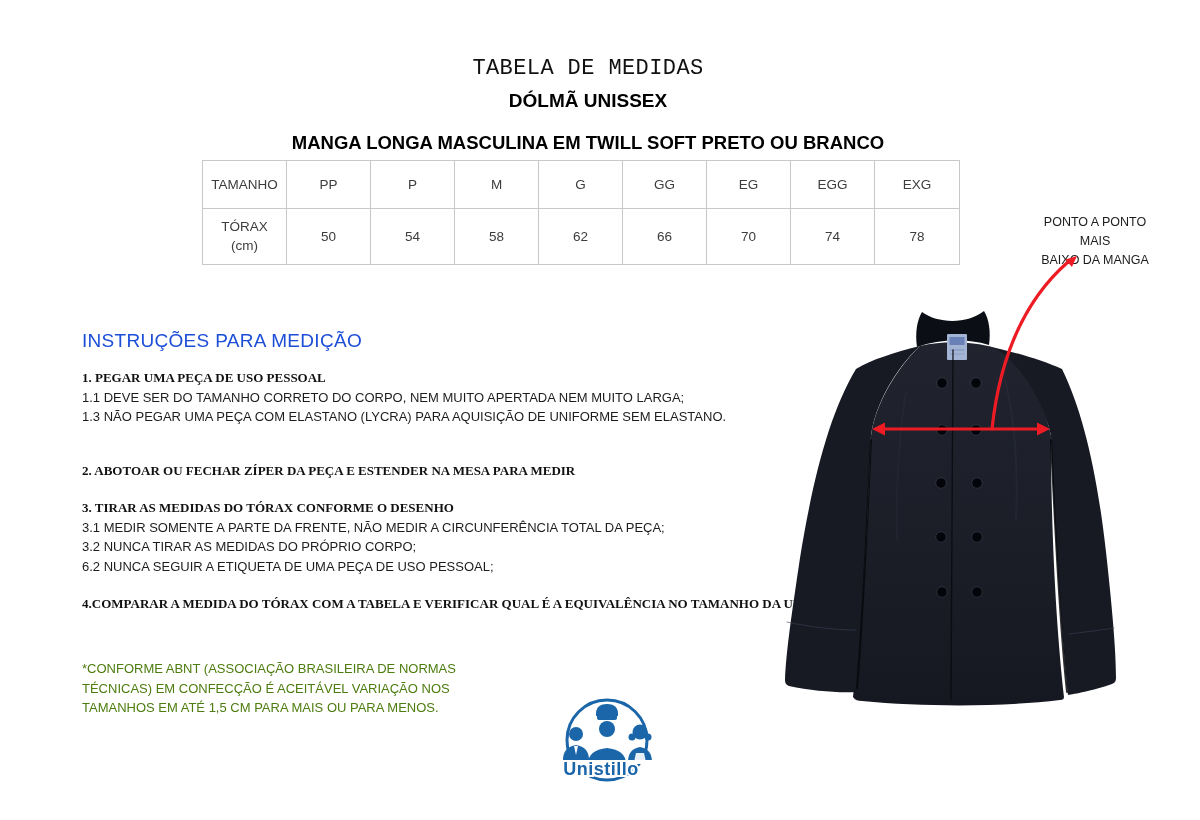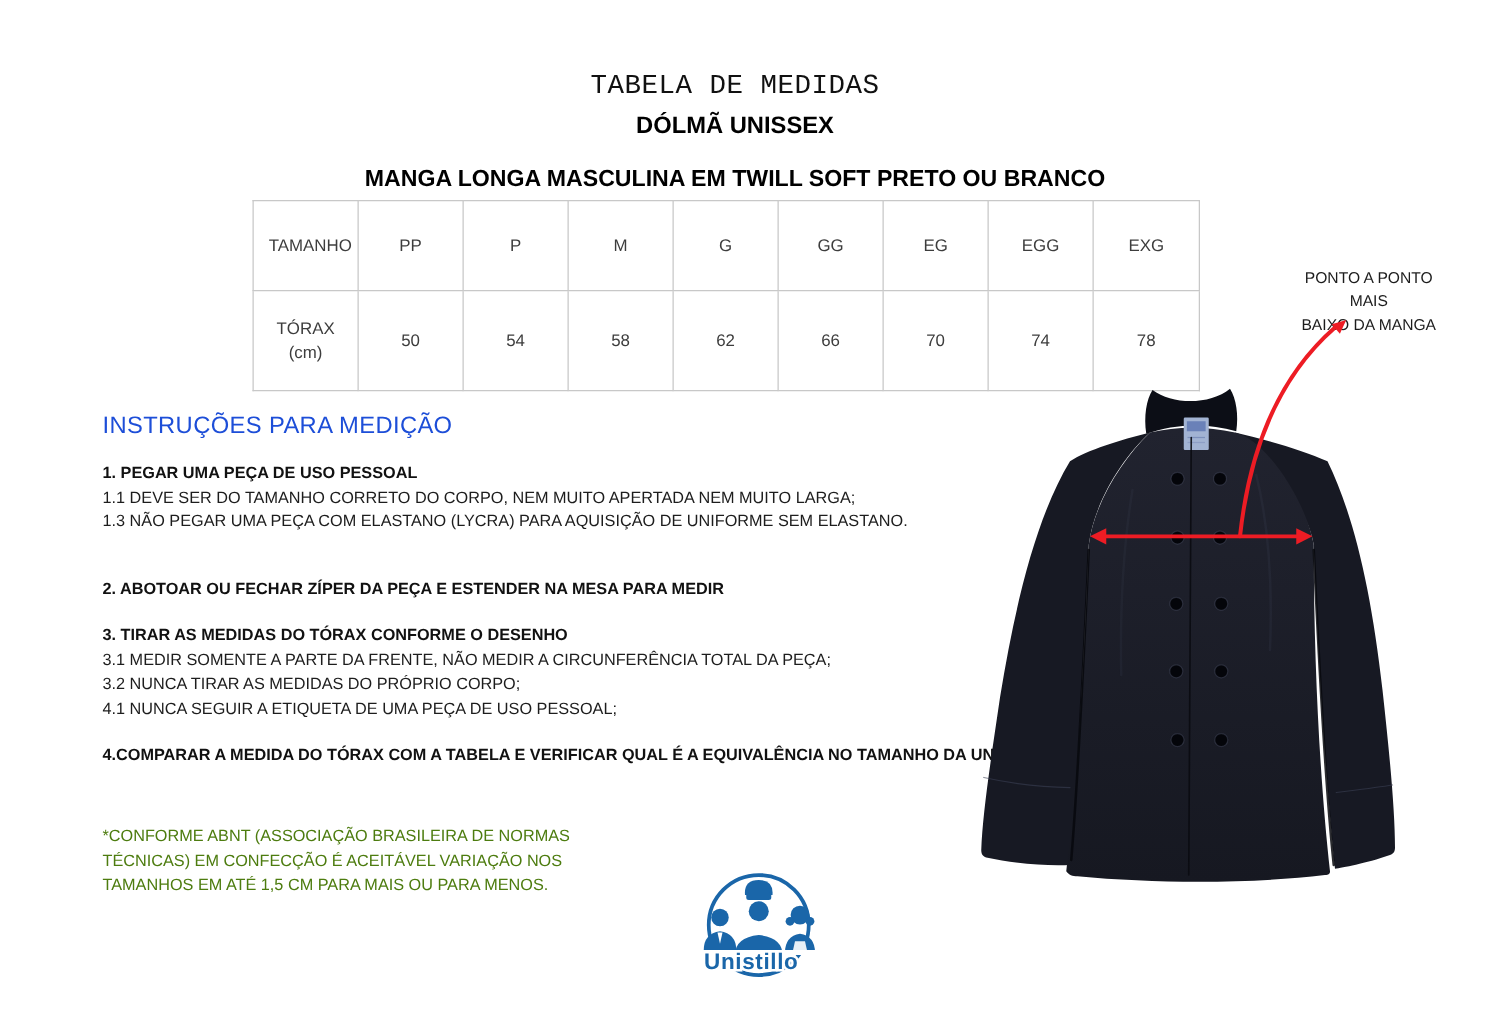--- a/index.html
+++ b/index.html
@@ -9,35 +9,35 @@
   }
   
   .header { position:absolute; top:56px; left:0; width:1176px; text-align:center; }
   .title-main { font-size:22px; font-weight:400; color:#111; letter-spacing:.4px;font-family:Liberation Mono, monospace; }
   .title-sub1 { font-size:19px; font-weight:700; color:#000; margin-top:9px; }
   .title-sub2 { font-size:18.5px; font-weight:700; color:#000; margin-top:20px; }
   
   .size-table { position:absolute; left:202px; top:160px; width:757px;
     border-collapse:collapse; table-layout:fixed; }
   .size-table td { border:1px solid #c8c8c8; text-align:center; vertical-align:middle;
-    font-size:13.5px; color:#3d3d3d; padding:12px; }
+    font-size:13.5px; color:#3d3d3d; padding:0; }
   .size-table tr.hdr td { height:47px; }
   .size-table tr.val td { height:55px; }
   .lbl2 { line-height:1.4; }
   
   .sleeve-note { position:absolute; left:1031px; top:213px; width:128px;
     font-size:12.5px; line-height:1.5; text-align:center; color:#1c1c1c;
     white-space:pre-line; }
   
   .instructions { position:absolute; left:82px; top:330px; width:800px; height:300px; }
   .ins-heading { font-size:19px; font-weight:400; color:#1d4ed8; letter-spacing:.3px; }
   .ins-block { position:absolute; left:0; width:800px; }
   .blk-1 { top:38px; } .blk-2 { top:131px; } .blk-3 { top:168px; } .blk-4 { top:264px; }
   .line { font-size:13px; line-height:19.5px; color:#1d1d1d; }
-  .bold { font-weight:700; color:#111; }
+  .bold { font-weight:700; color:#111;font-family:Liberation Serif, serif; }
   
   .footnote { position:absolute; left:82px; top:659px; width:400px;
     font-size:13px; line-height:19.5px; color:#4d7c0f; white-space:pre-line; }
   
   .jacket-wrap { position:absolute; left:770px; top:195px; width:370px; height:525px; }
   .logo-wrap { position:absolute; left:549px; top:694px; width:112px; height:104px; }
 </style>
 </head>
 <body>
 
@@ -103,21 +103,21 @@
     </div>
 
     <div class="ins-block blk-2">
       <div class="line bold">2. ABOTOAR OU FECHAR ZÍPER DA PEÇA E ESTENDER NA MESA PARA MEDIR</div>
     </div>
 
     <div class="ins-block blk-3">
       <div class="line bold">3. TIRAR AS MEDIDAS DO TÓRAX CONFORME O DESENHO</div>
       <div class="line">3.1 MEDIR SOMENTE A PARTE DA FRENTE, NÃO MEDIR A CIRCUNFERÊNCIA TOTAL DA PEÇA;</div>
       <div class="line">3.2 NUNCA TIRAR AS MEDIDAS DO PRÓPRIO CORPO;</div>
-      <div class="line">4.1 NUNCA SEGUIR A ETIQUETA DE UMA PEÇA DE USO PESSOAL;</div>
+      <div class="line">6.2 NUNCA SEGUIR A ETIQUETA DE UMA PEÇA DE USO PESSOAL;</div>
     </div>
 
     <div class="ins-block blk-4">
       <div class="line bold">4.COMPARAR A MEDIDA DO TÓRAX COM A TABELA E VERIFICAR QUAL É A EQUIVALÊNCIA NO TAMANHO DA UNISTILLO.</div>
     </div>
   </div>
 
   <div class="footnote">*CONFORME ABNT (ASSOCIAÇÃO BRASILEIRA DE NORMAS
 TÉCNICAS) EM CONFECÇÃO É ACEITÁVEL VARIAÇÃO NOS
 TAMANHOS EM ATÉ 1,5 CM PARA MAIS OU PARA MENOS.</div>

